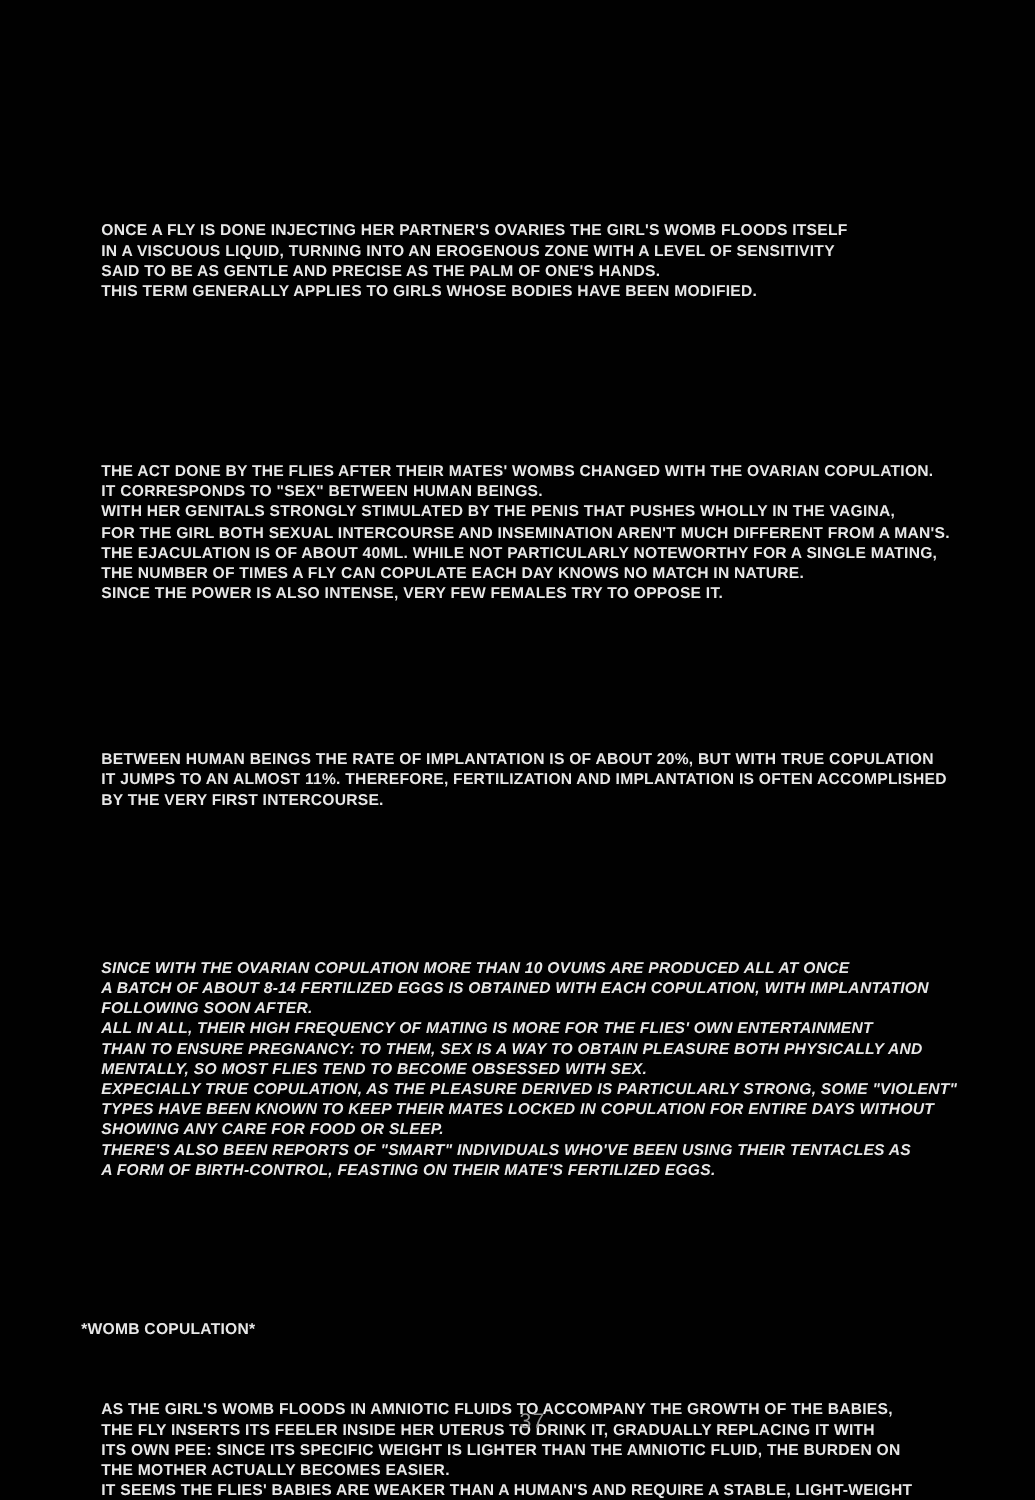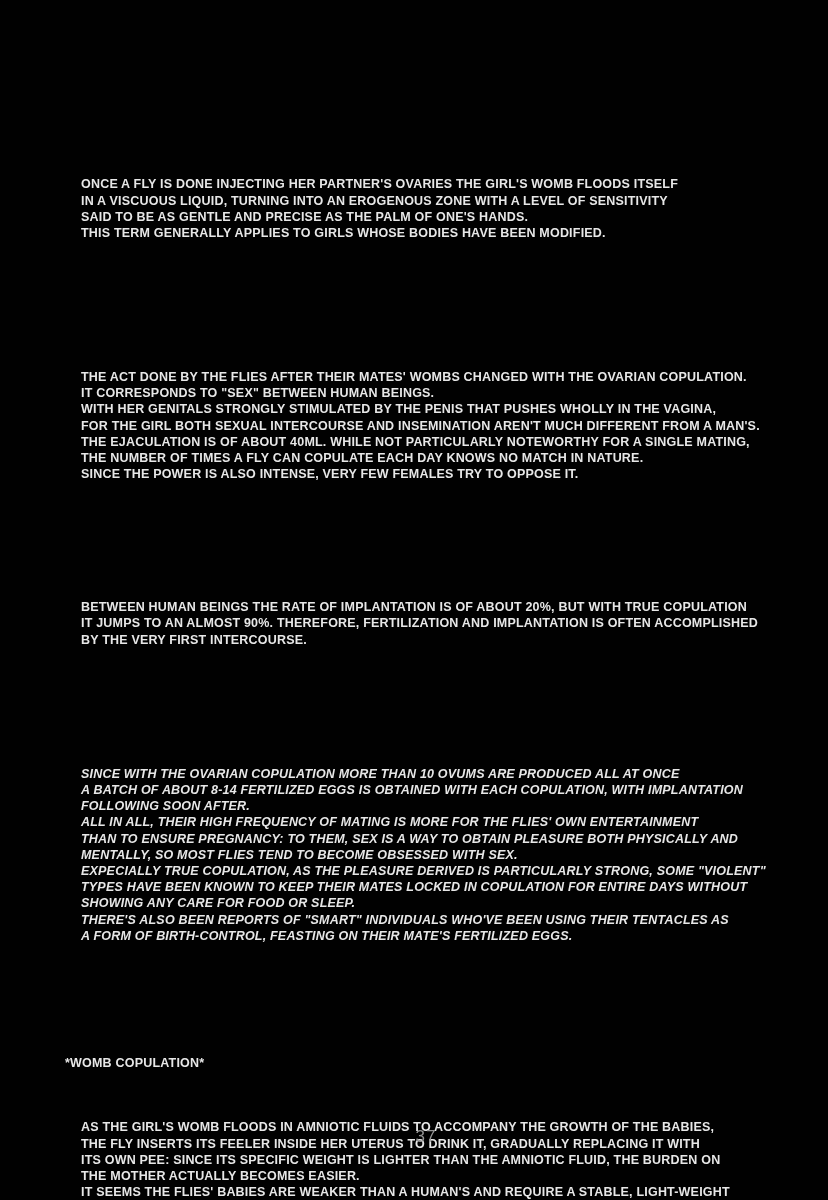--- a/index.html
+++ b/index.html
@@ -84,21 +84,21 @@
 IT CORRESPONDS TO "SEX" BETWEEN HUMAN BEINGS.
 WITH HER GENITALS STRONGLY STIMULATED BY THE PENIS THAT PUSHES WHOLLY IN THE VAGINA,
 FOR THE GIRL BOTH SEXUAL INTERCOURSE AND INSEMINATION AREN'T MUCH DIFFERENT FROM A MAN'S.
 THE EJACULATION IS OF ABOUT 40ML. WHILE NOT PARTICULARLY NOTEWORTHY FOR A SINGLE MATING,
 THE NUMBER OF TIMES A FLY CAN COPULATE EACH DAY KNOWS NO MATCH IN NATURE.
 SINCE THE POWER IS ALSO INTENSE, VERY FEW FEMALES TRY TO OPPOSE IT.</p>
     </section>
 
     <section class="block mt-20">
       <p class="body-text">BETWEEN HUMAN BEINGS THE RATE OF IMPLANTATION IS OF ABOUT 20%, BUT WITH TRUE COPULATION
-IT JUMPS TO AN ALMOST 90%. THEREFORE, FERTILIZATION AND IMPLANTATION IS OFTEN ACCOMPLISHED
+IT JUMPS TO AN ALMOST 11%. THEREFORE, FERTILIZATION AND IMPLANTATION IS OFTEN ACCOMPLISHED
 BY THE VERY FIRST INTERCOURSE.</p>
     </section>
 
     <section class="block mt-21">
       <p class="body-text">SINCE WITH THE OVARIAN COPULATION MORE THAN 10 OVUMS ARE PRODUCED ALL AT ONCE
 A BATCH OF ABOUT 8-14 FERTILIZED EGGS IS OBTAINED WITH EACH COPULATION, WITH IMPLANTATION
 FOLLOWING SOON AFTER.
 ALL IN ALL, THEIR HIGH FREQUENCY OF MATING IS MORE FOR THE FLIES' OWN ENTERTAINMENT
 THAN TO ENSURE PREGNANCY: TO THEM, SEX IS A WAY TO OBTAIN PLEASURE BOTH PHYSICALLY AND
 MENTALLY, SO MOST FLIES TEND TO BECOME OBSESSED WITH SEX.

